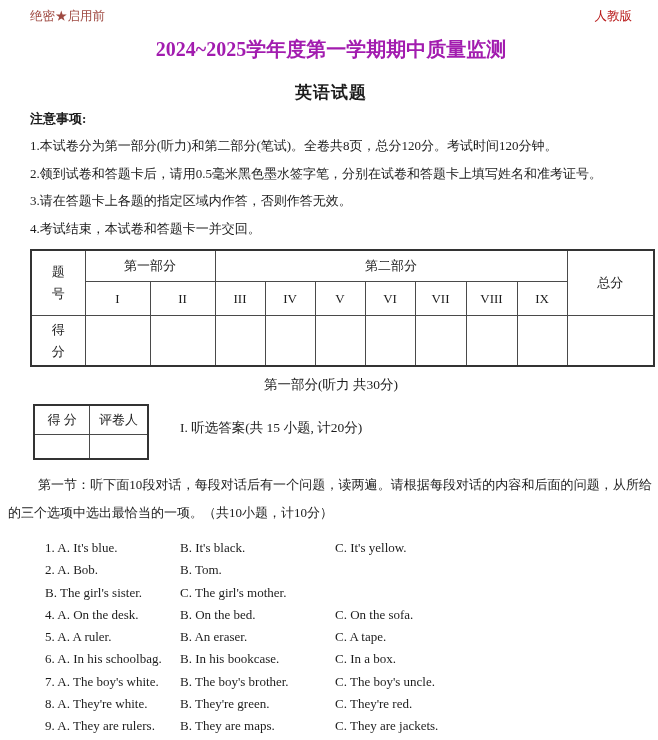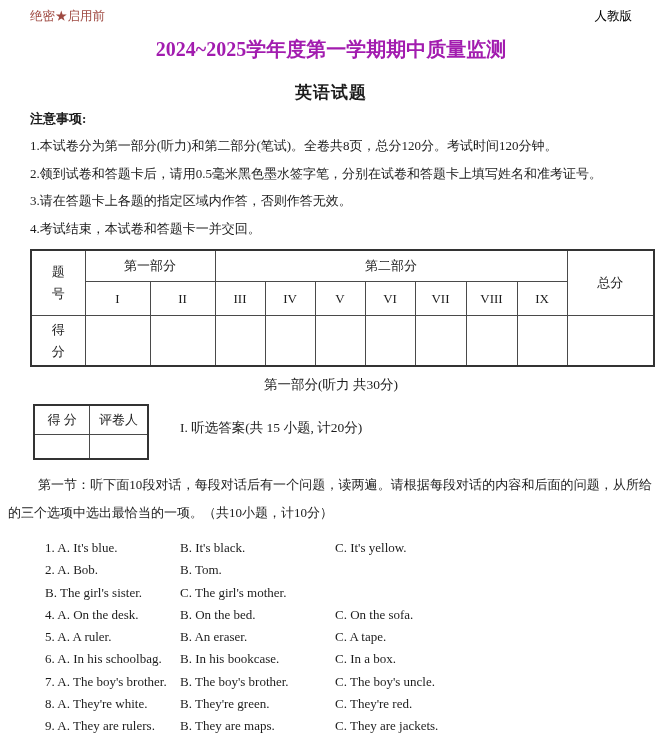--- a/index.html
+++ b/index.html
@@ -10,21 +10,21 @@
   }
   .page {
     box-sizing:border-box; width:658px; height:740px;
     padding:8px 26px 0 30px; position:relative; background:#fff;
   }
 
   
   .meta-row { display:flex; justify-content:space-between; align-items:center;
     font-size:12.5px; line-height:16px; }
   .secret { color:#9f4a42; }
-  .edition { color:#000000; }
+  .edition { color:#b91c1c; }
 
   
   .title { text-align:center; font-weight:700; font-size:20px; margin-top:12px; color:#a21caf; }
   .subtitle { text-align:center; font-weight:700; font-size:17px; margin-top:18px; letter-spacing:1px; }
 
   
   .notice { font-size:13px; margin-top:1px; }
   .notice-heading { font-weight:700; line-height:27px; }
   .notice-item { line-height:27.5px; }
 
@@ -182,21 +182,21 @@
       <span class="q-cell"><span>5.</span> <span>A. A ruler.</span></span>
       <span class="q-cell">B. An eraser.</span>
       <span class="q-cell">C. A tape.</span>
     </div>
     <div class="q-row">
       <span class="q-cell"><span>6.</span> <span>A. In his schoolbag.</span></span>
       <span class="q-cell">B. In his bookcase.</span>
       <span class="q-cell">C. In a box.</span>
     </div>
     <div class="q-row">
-      <span class="q-cell"><span>7.</span> <span>A. The boy's brother.</span></span>
+      <span class="q-cell"><span>7.</span> <span>A. The boy's white.</span></span>
       <span class="q-cell">B. The boy's brother.</span>
       <span class="q-cell">C. The boy's uncle.</span>
     </div>
     <div class="q-row">
       <span class="q-cell"><span>8.</span> <span>A. They're white.</span></span>
       <span class="q-cell">B. They're green.</span>
       <span class="q-cell">C. They're red.</span>
     </div>
     <div class="q-row">
       <span class="q-cell"><span>9.</span> <span>A. They are rulers.</span></span>

